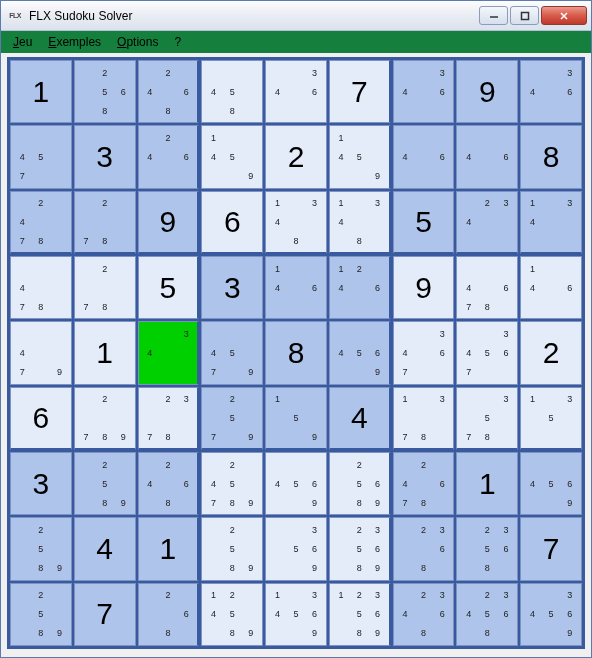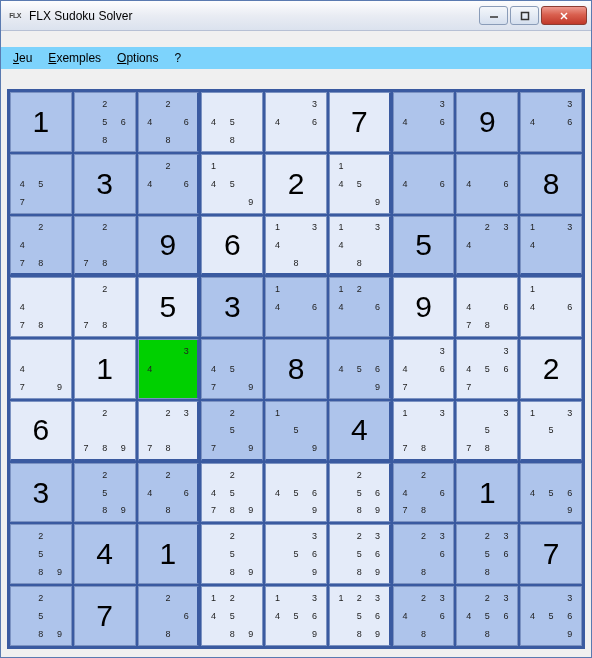--- a/index.html
+++ b/index.html
@@ -11,21 +11,20 @@
     overflow: hidden;
   }
   .window {
     width: 592px;
     height: 658px;
     background: #f0f0f0;
     border: 1px solid #5a7ab0;
     display: flex;
     flex-direction: column;
     box-shadow: 0 4px 12px rgba(0,0,0,0.2);
-    gap: 16px;
   }
   .titlebar {
     height: 30px;
     background: linear-gradient(to bottom, #fdfdfe, #e9ecf3 50%, #dbe2ee);
     display: flex;
     align-items: center;
     padding: 0 4px 0 6px;
     border-bottom: 1px solid #b6c0d4;
   }
   .titlebar-icon {
@@ -47,21 +46,21 @@
     cursor: pointer;
   }
   .win-close {
     width: 46px;
     background: linear-gradient(to bottom, #ed9a8f, #d9604f 45%, #c1382a);
     border-color: #8b3c32;
     color: #fff;
   }
   .menubar {
     height: 22px;
-    background: #7dd3fc;
+    background: #15803d;
     display: flex;
     align-items: center;
     padding: 0 4px;
     font-size: 12px;
     gap: 0;
   }
   .menu-item {
     padding: 2px 8px;
     cursor: pointer;
   }

